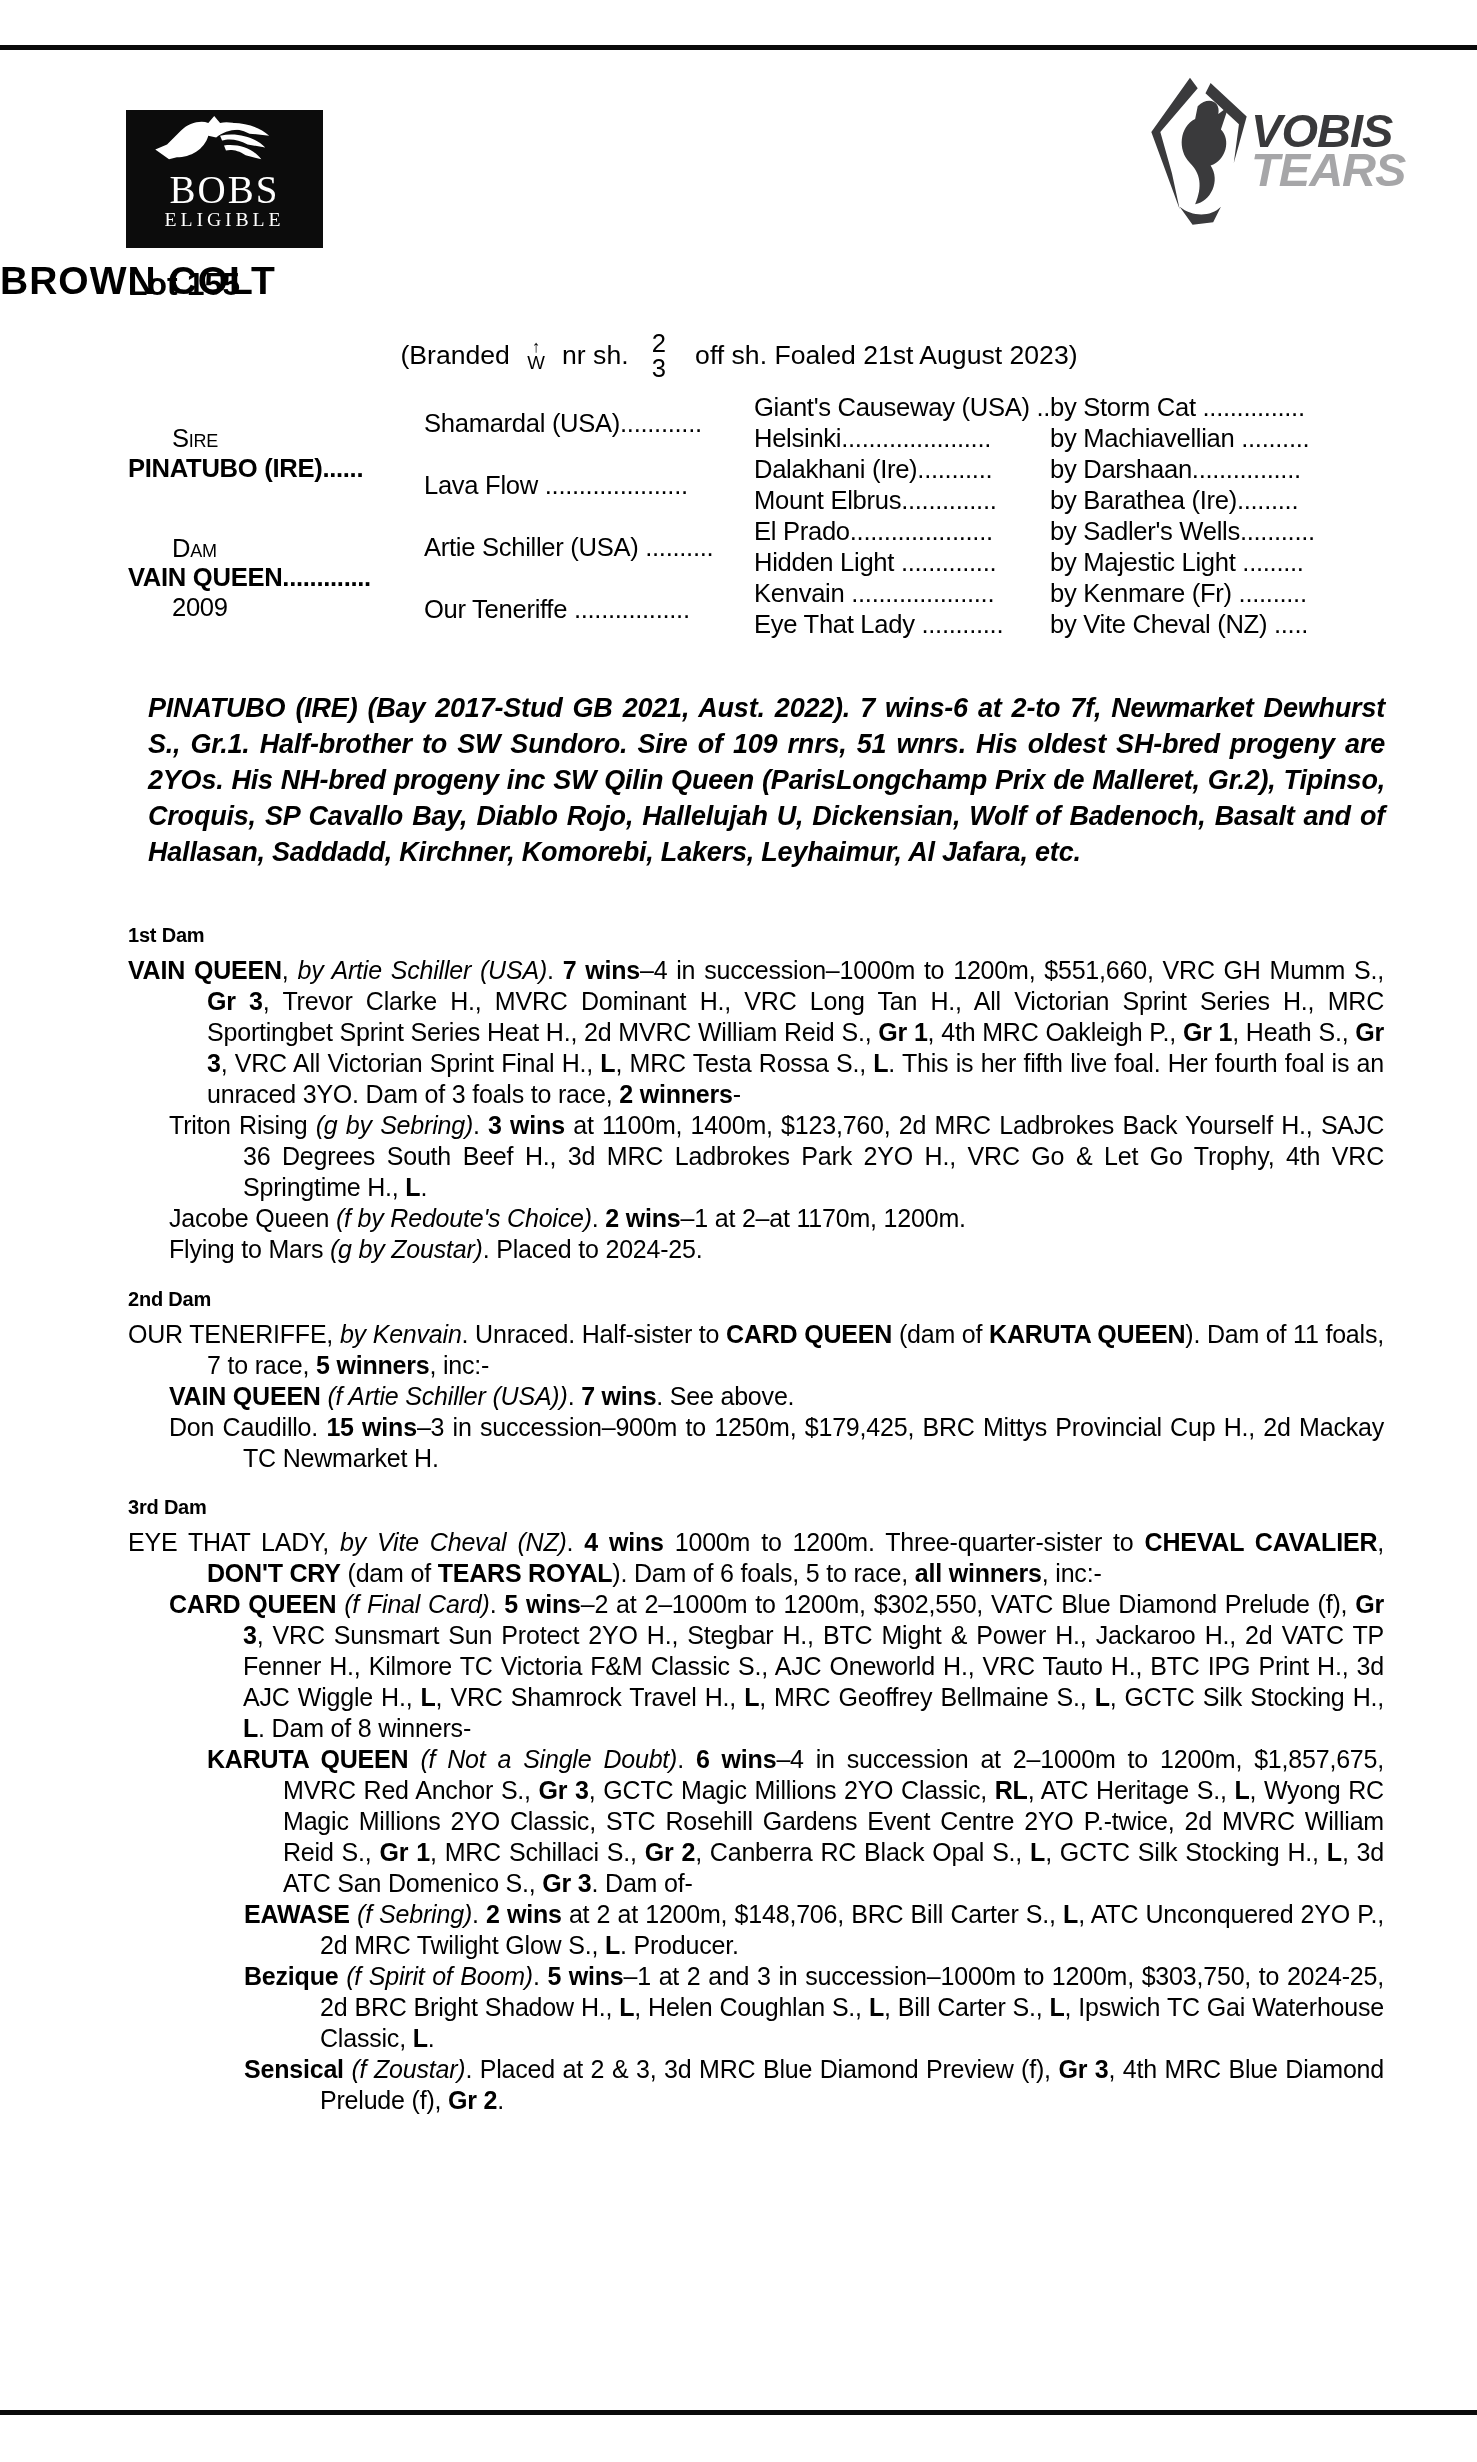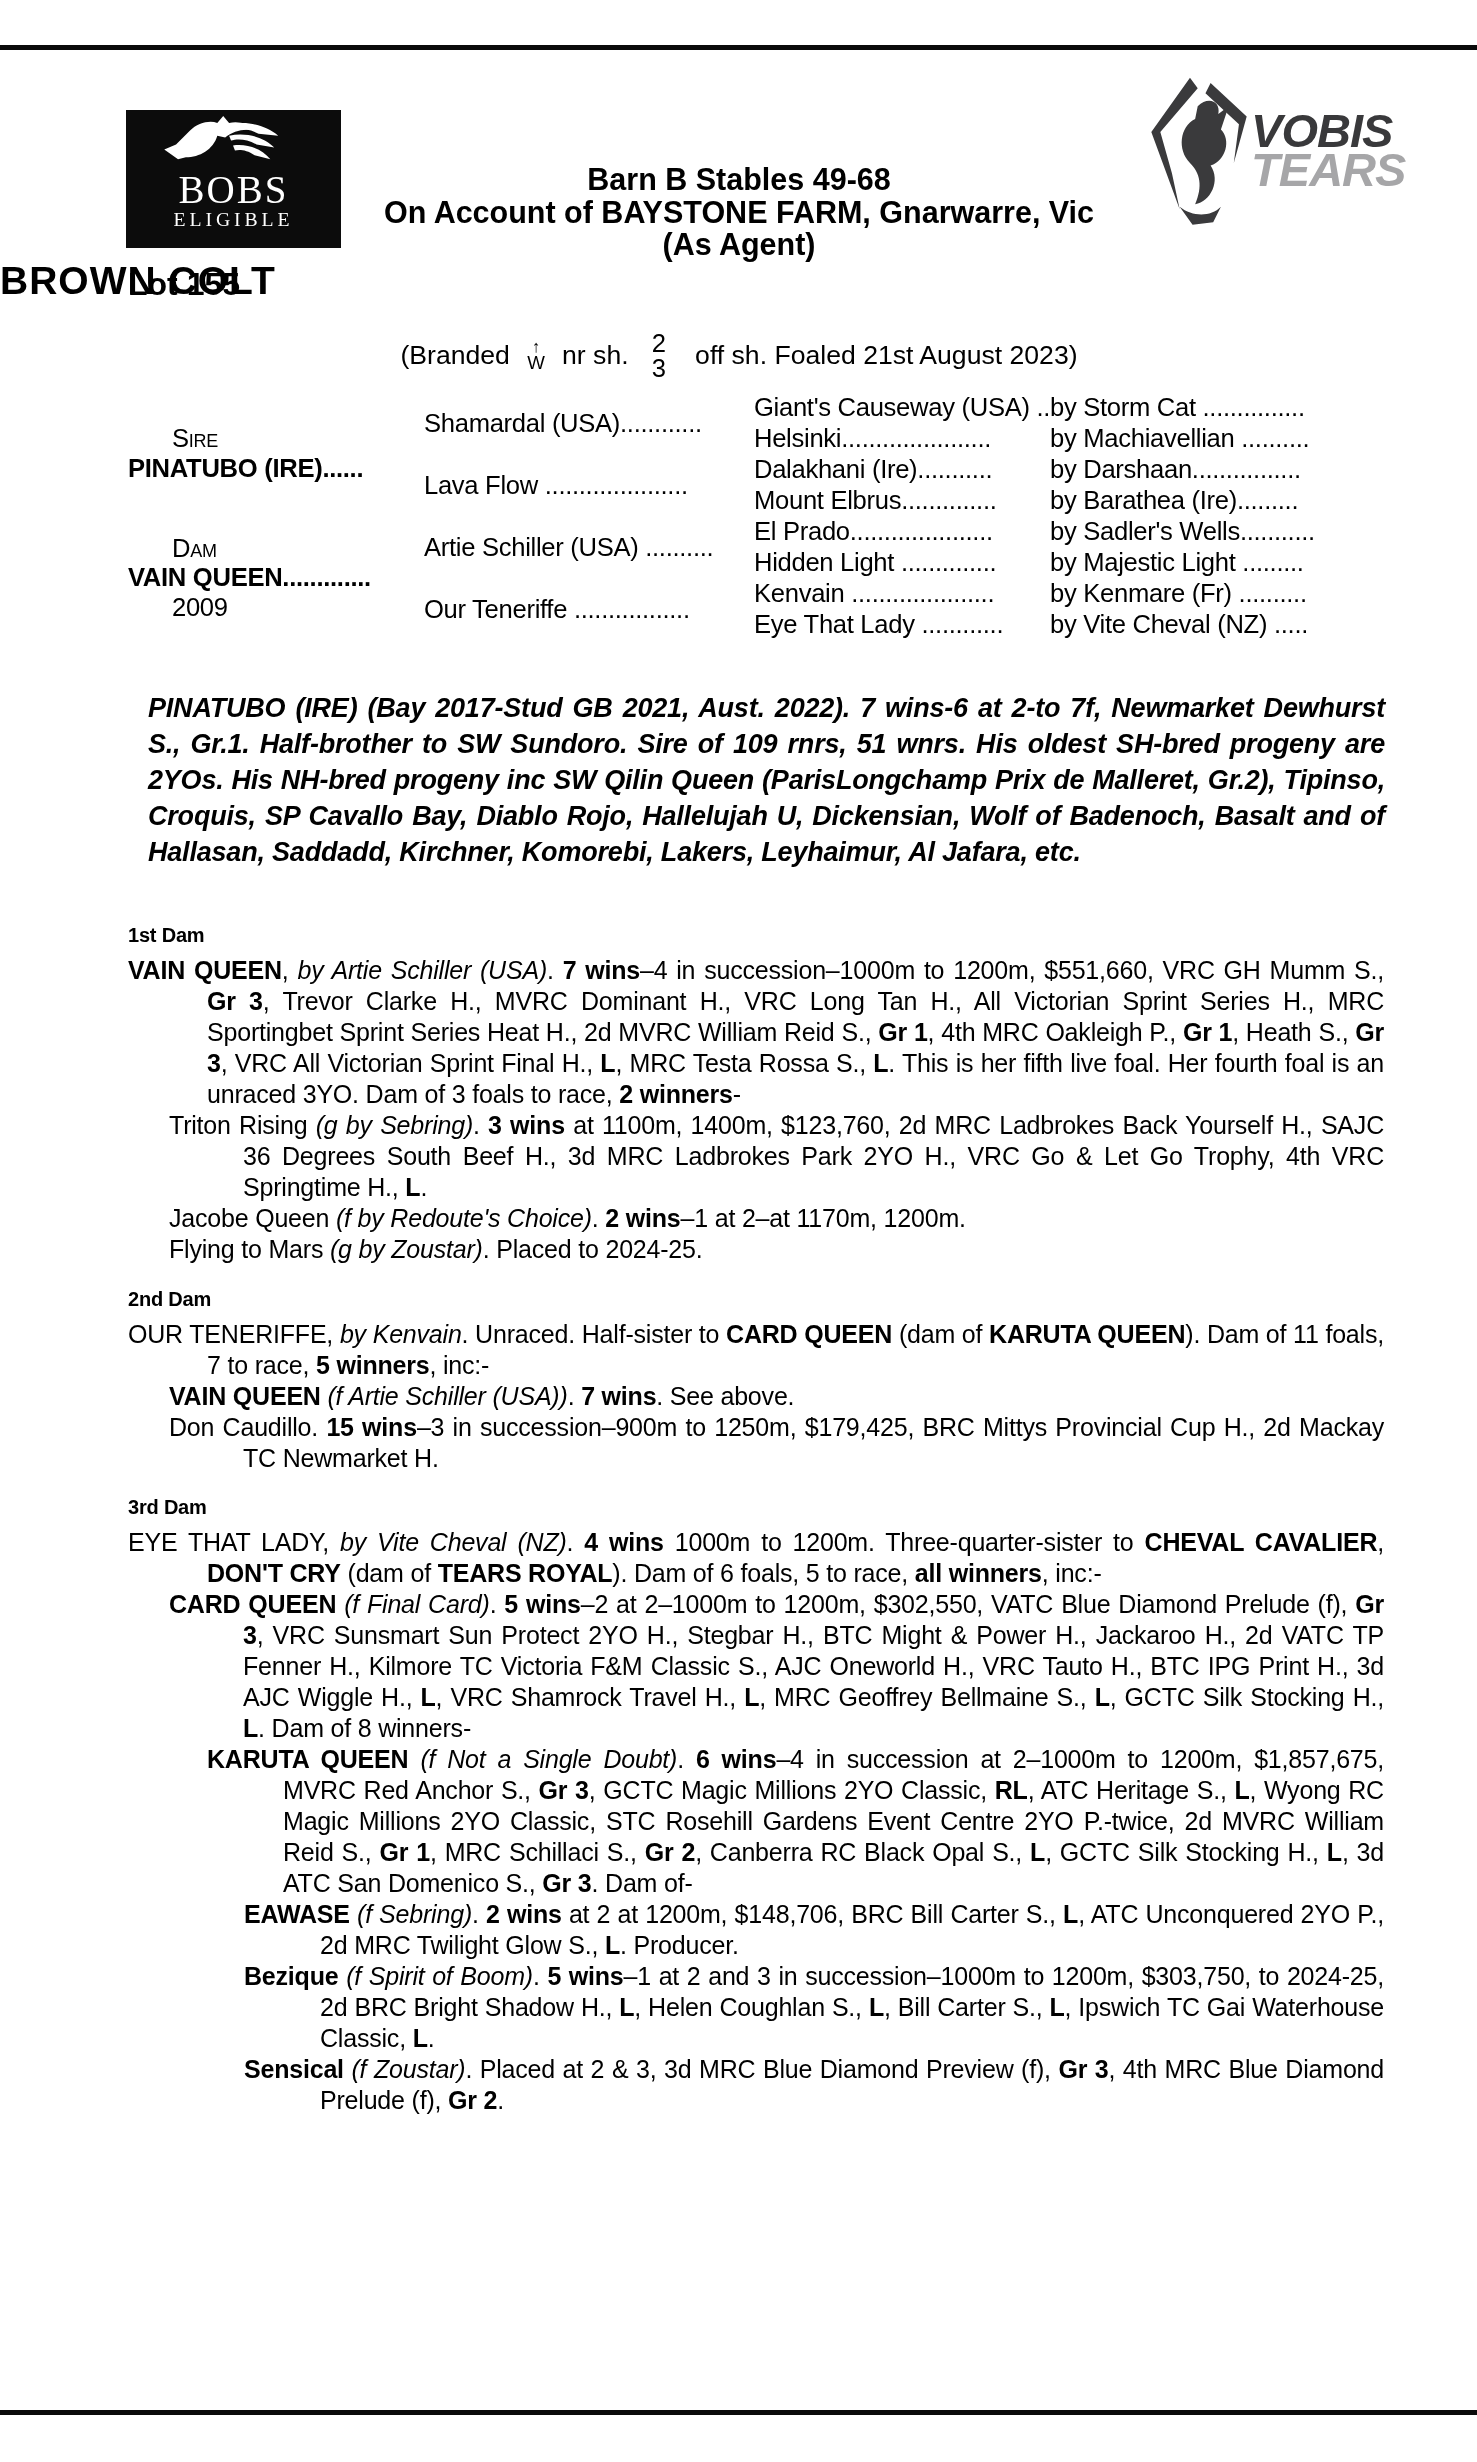--- a/index.html
+++ b/index.html
@@ -3,21 +3,21 @@
 <meta charset="utf-8">
 <style>
   html,body{margin:0;padding:0;background:#e8e8e8;}
   .page{position:relative;width:1478px;height:2463px;background:#ffffff;color:#000;
         font-family:"Liberation Sans",sans-serif;overflow:hidden;}
   .rule{position:absolute;left:0;width:1478px;height:4.9px;background:#0a0a0a;}
   .rule-top{top:45px;}
   .rule-bottom{top:2410px;}
 
   
-  .bobs{position:absolute;left:126px;top:110px;width:215px;height:138px;background:#0c0c0c;
+  .bobs{position:absolute;left:126px;top:110px;width:197px;height:138px;background:#0c0c0c;
         text-align:center;color:#fff;}
   .bobs svg{display:block;margin:5.9px auto 0;}
   .bobs-word{font-family:"Liberation Serif",serif;font-size:39px;line-height:37px;letter-spacing:2px;}
   .bobs-sub{font-family:"Liberation Serif",serif;font-size:19.7px;line-height:23.6px;letter-spacing:3.9px;}
 
   
   .vobis{position:absolute;left:1141px;top:67px;width:286px;height:165px;display:flex;align-items:center;}
   .vobis svg{flex:0 0 auto;}
   .vobis-text{margin-left:-5.9px;font-weight:bold;font-style:italic;letter-spacing:-1px;}
   .vobis-line1{font-size:47px;line-height:41px;color:#39393b;}
@@ -91,25 +91,20 @@
         <path d="M44 26 C52 18 62 22 60 32 L68 26 L62 44 C70 52 66 68 54 72 C62 84 54 100 42 102 C48 88 46 78 38 70 C28 60 30 42 42 36 Z"></path>
         <path d="M30 104 C40 112 54 112 62 104 L56 116 L40 118 Z"></path>
       </g>
     </svg>
     <div class="vobis-text">
       <div class="vobis-line1">VOBIS</div>
       <div class="vobis-line2">TEARS</div>
     </div>
   </div>
 
-  <div class="consignor">
-    <div>Barn B Stables 49-68</div>
-    <div>On Account of BAYSTONE FARM, Gnarwarre, Vic</div>
-    <div>(As Agent)</div>
-  </div>
 
   <div class="lot">Lot 155</div>
   <div class="title">BROWN COLT</div>
 
   <div class="branded">
     <span>(Branded</span>
     <span class="brand-mark">
       <span class="bm-top">↑</span>
       <span class="bm-letter">W</span>
     </span>

